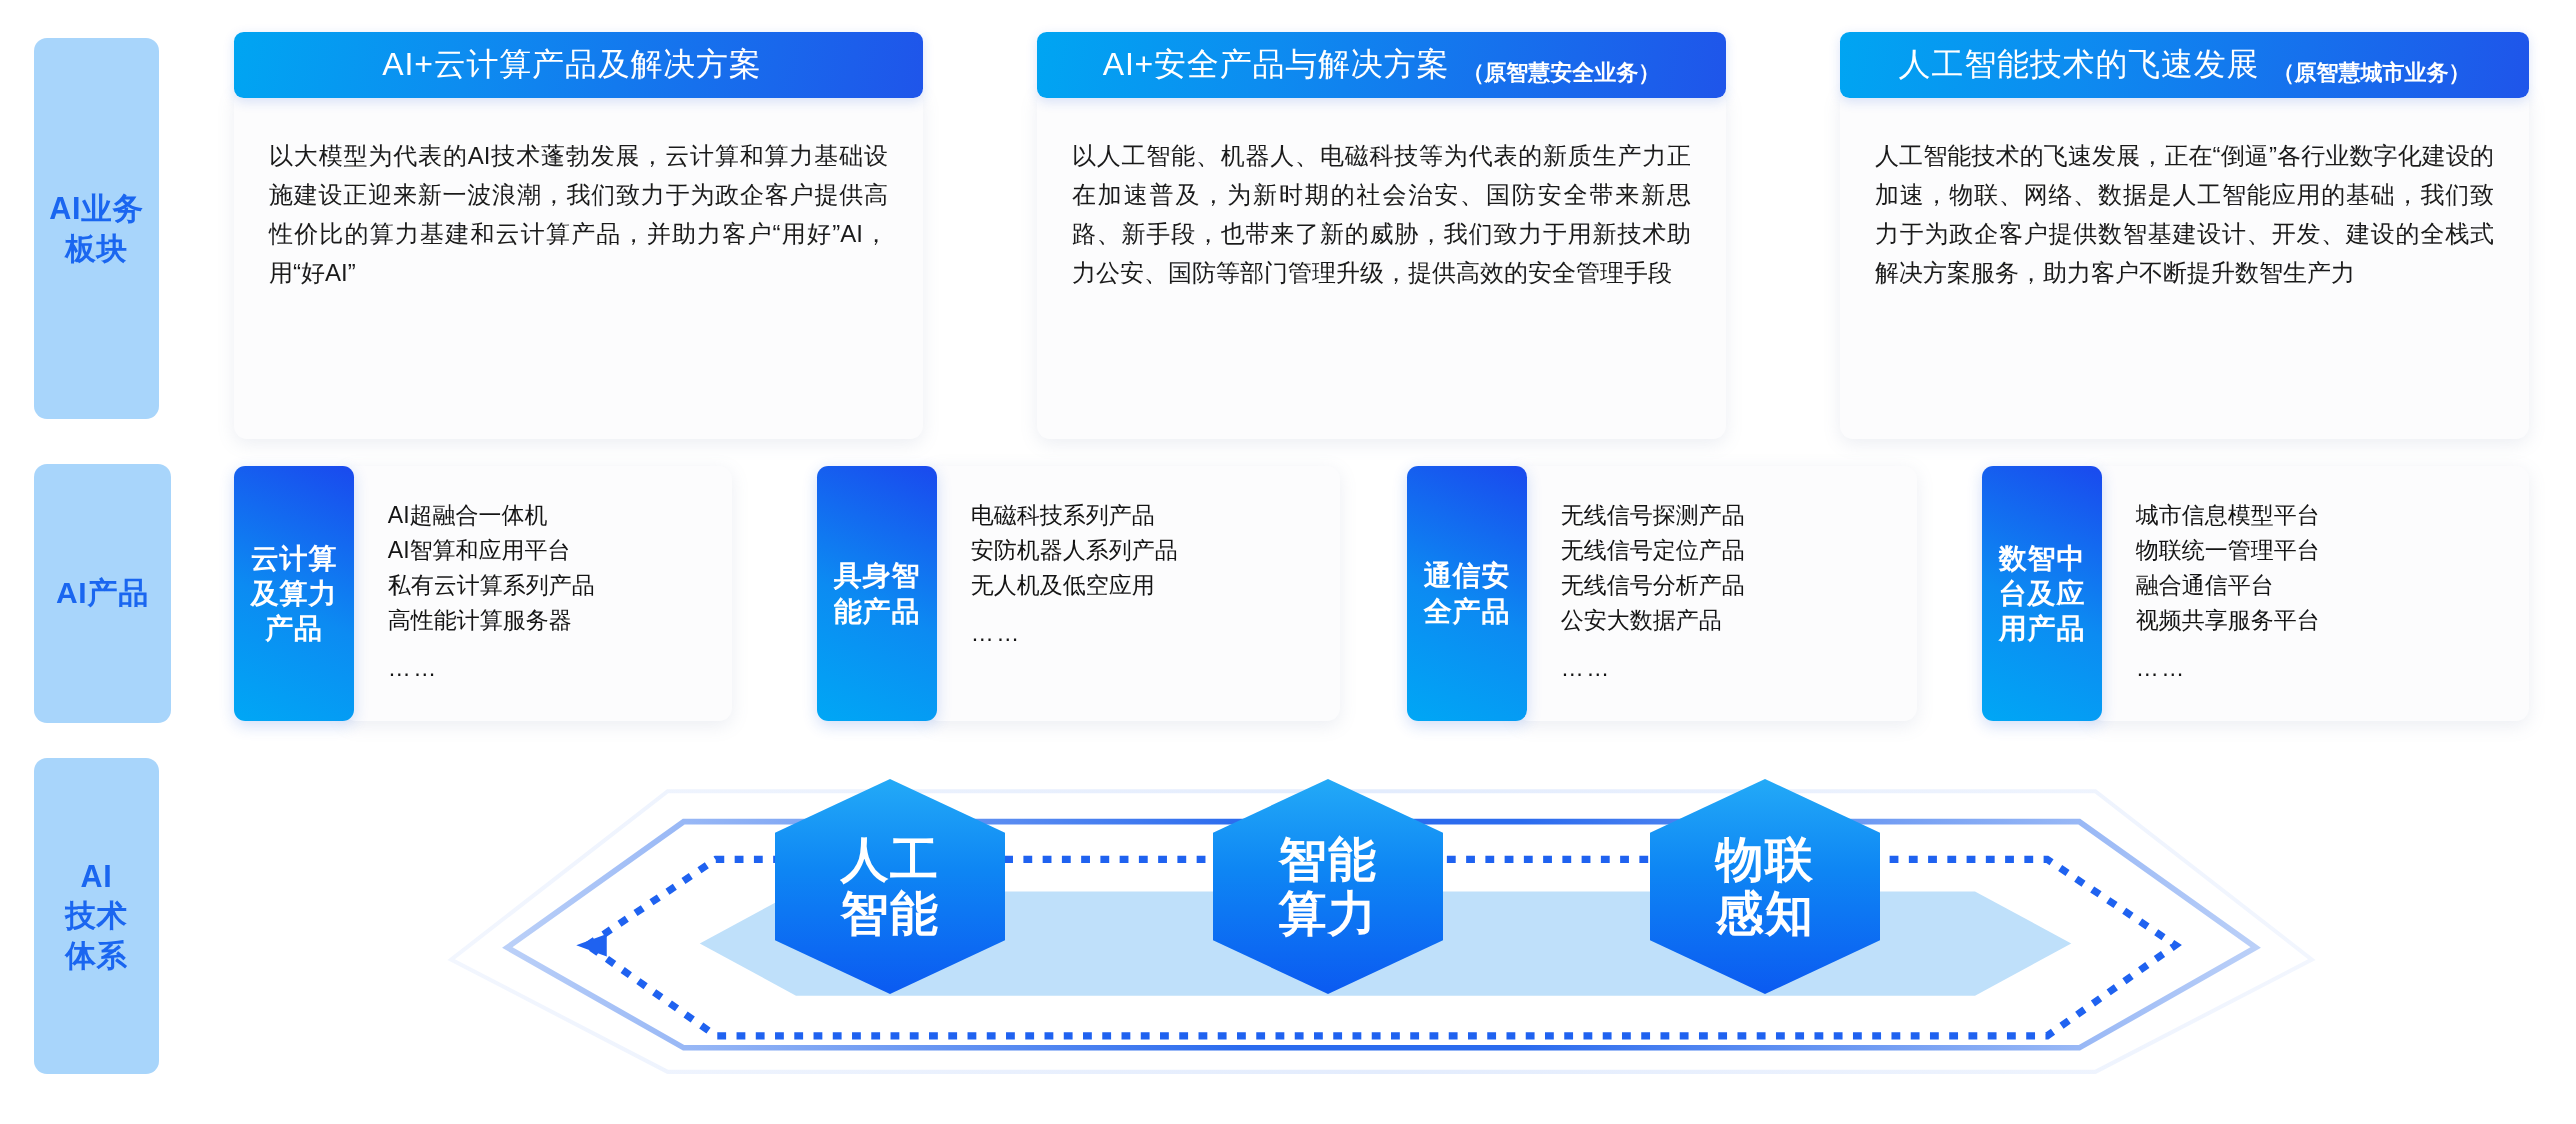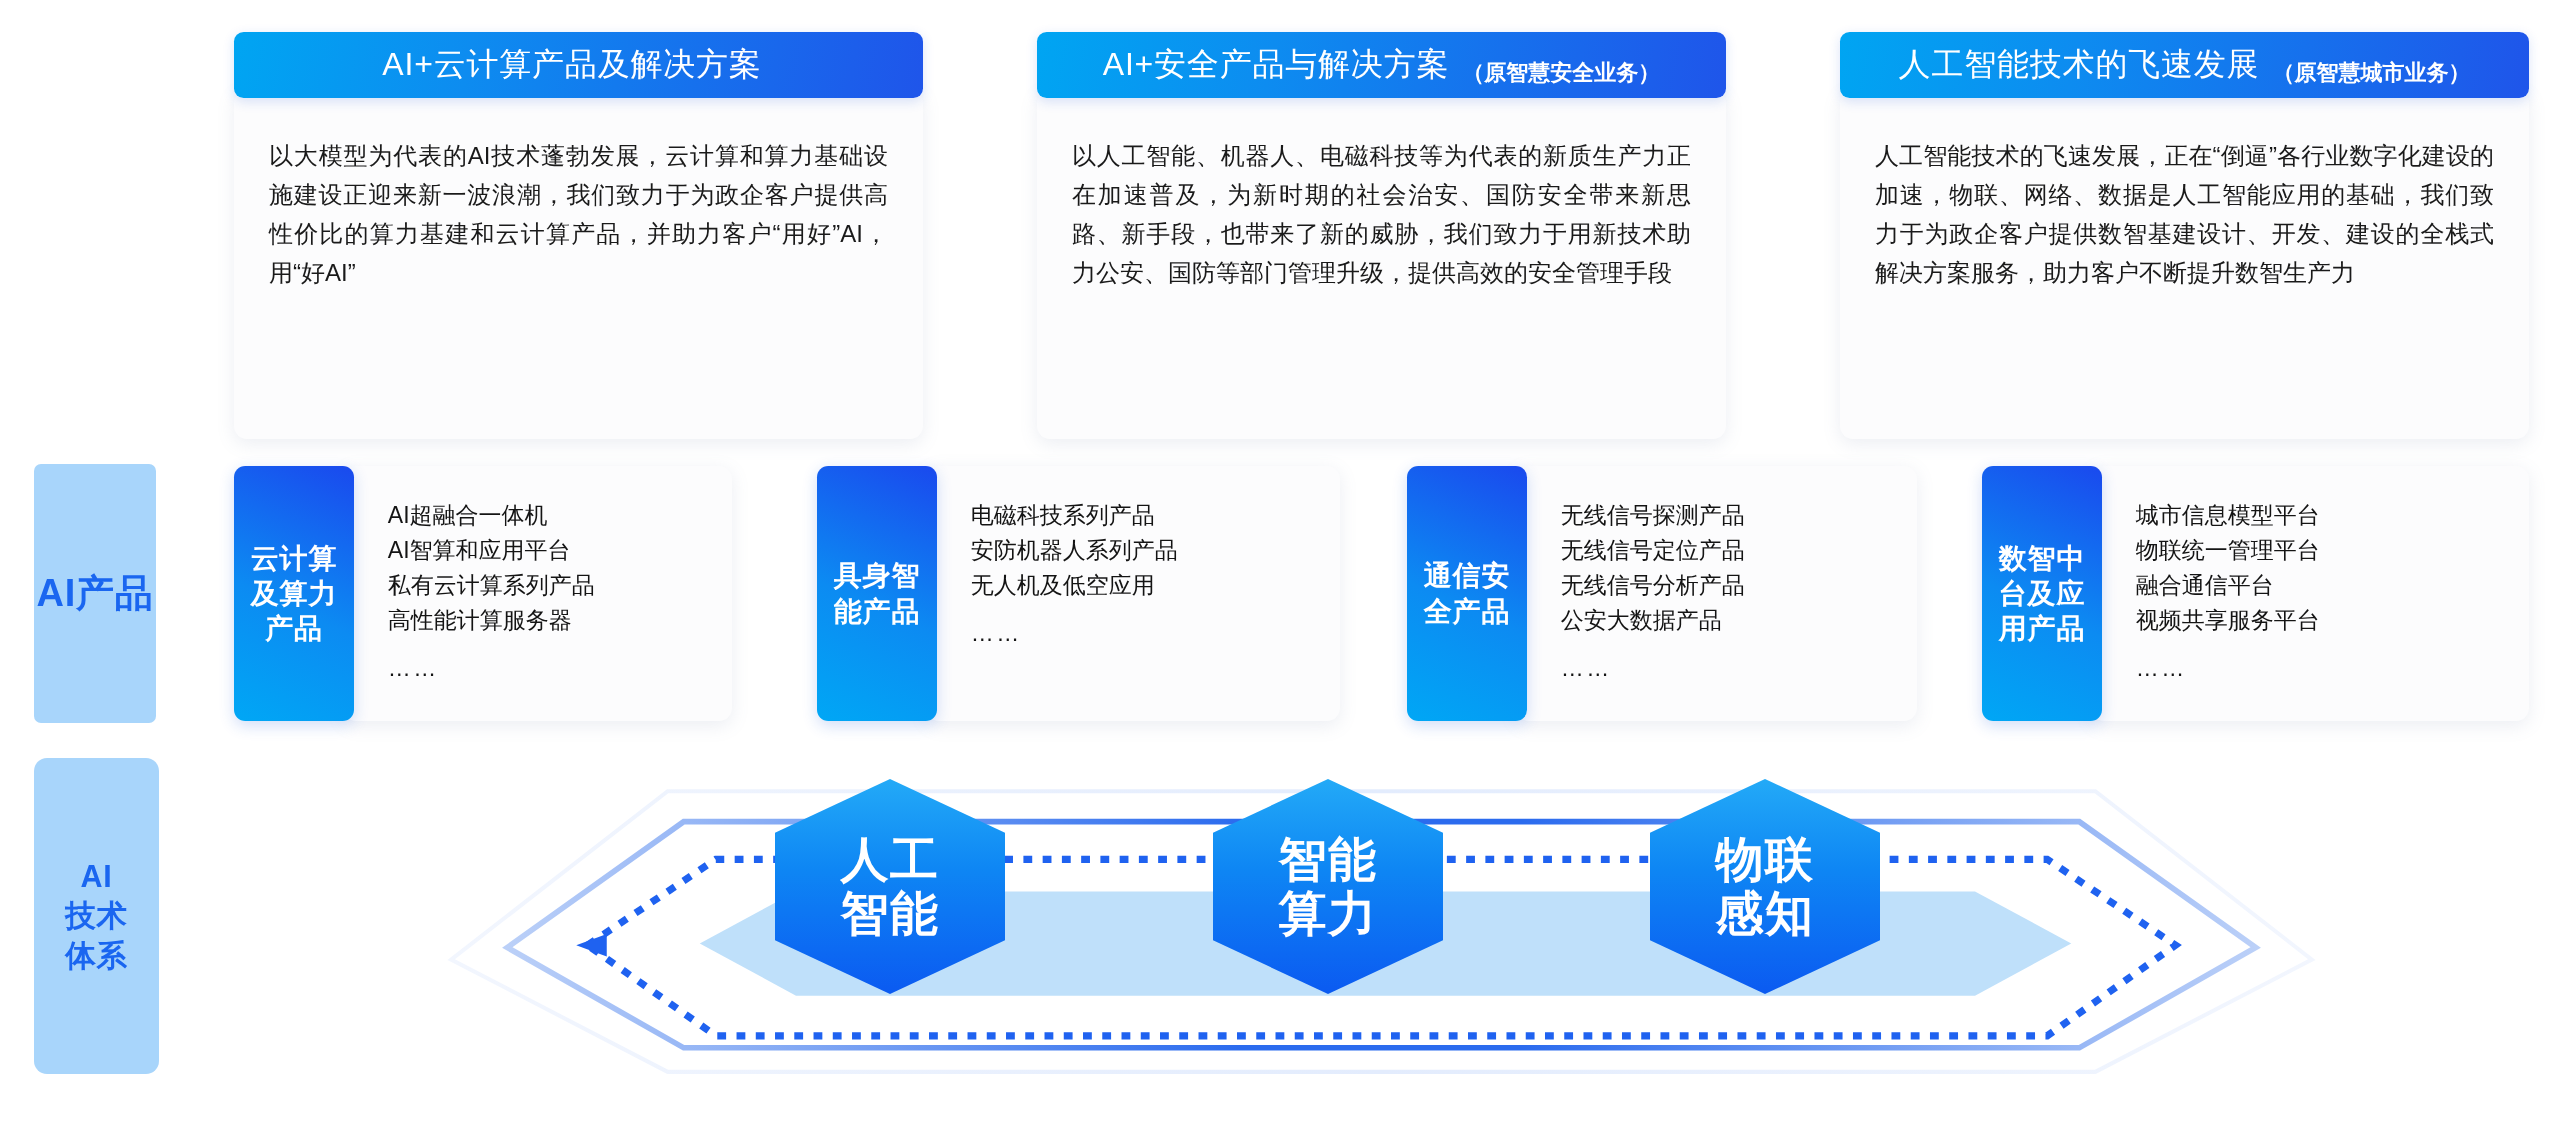--- a/index.html
+++ b/index.html
@@ -18,21 +18,21 @@
     background:#A8D5FB;
     border-radius:13px;
     display:flex;align-items:center;justify-content:center;
     color:#1A66F0;
     font-weight:bold;
     text-align:center;
     line-height:1.28;
     letter-spacing:0.8px;
   }
   #rail-business{left:34px;top:38px;width:125px;height:381px;font-size:30.5px;}
-  #rail-product {left:34px;top:464px;width:122px;height:259px;font-size:38px;border-radius:7px;}
+  #rail-product {left:34px;top:464px;width:137px;height:259px;font-size:30px;}
   #rail-tech    {left:34px;top:758px;width:125px;height:316px;font-size:30.5px;}
 
   
   .biz{position:absolute;top:32px;}
   .biz-head{
     height:66px;border-radius:9.6px;
     display:flex;align-items:center;justify-content:center;
     gap:13px;
     color:#fff;
     background:linear-gradient(100deg,#00A5F2 0%,#0D8CF0 34%,#1F55EA 100%);
@@ -115,20 +115,23 @@
   #hex-1{left:590px;top:52px;}
   #hex-2{left:1028px;top:52px;}
   #hex-3{left:1465px;top:52px;text-align:center;}
   .hex span{display:block;}
 </style>
 </head>
 <body>
 
 <div class="stage">
 
+  <div class="rail" id="rail-business">
+    <span>AI业务<br>板块</span>
+  </div>
   <div class="rail" id="rail-product">
     <span>AI产品</span>
   </div>
   <div class="rail" id="rail-tech">
     <span>AI<br>技术<br>体系</span>
   </div>
 
   <div class="biz" id="biz-1">
     <div class="biz-head">
       <span class="t1">AI+云计算产品及解决方案</span>

